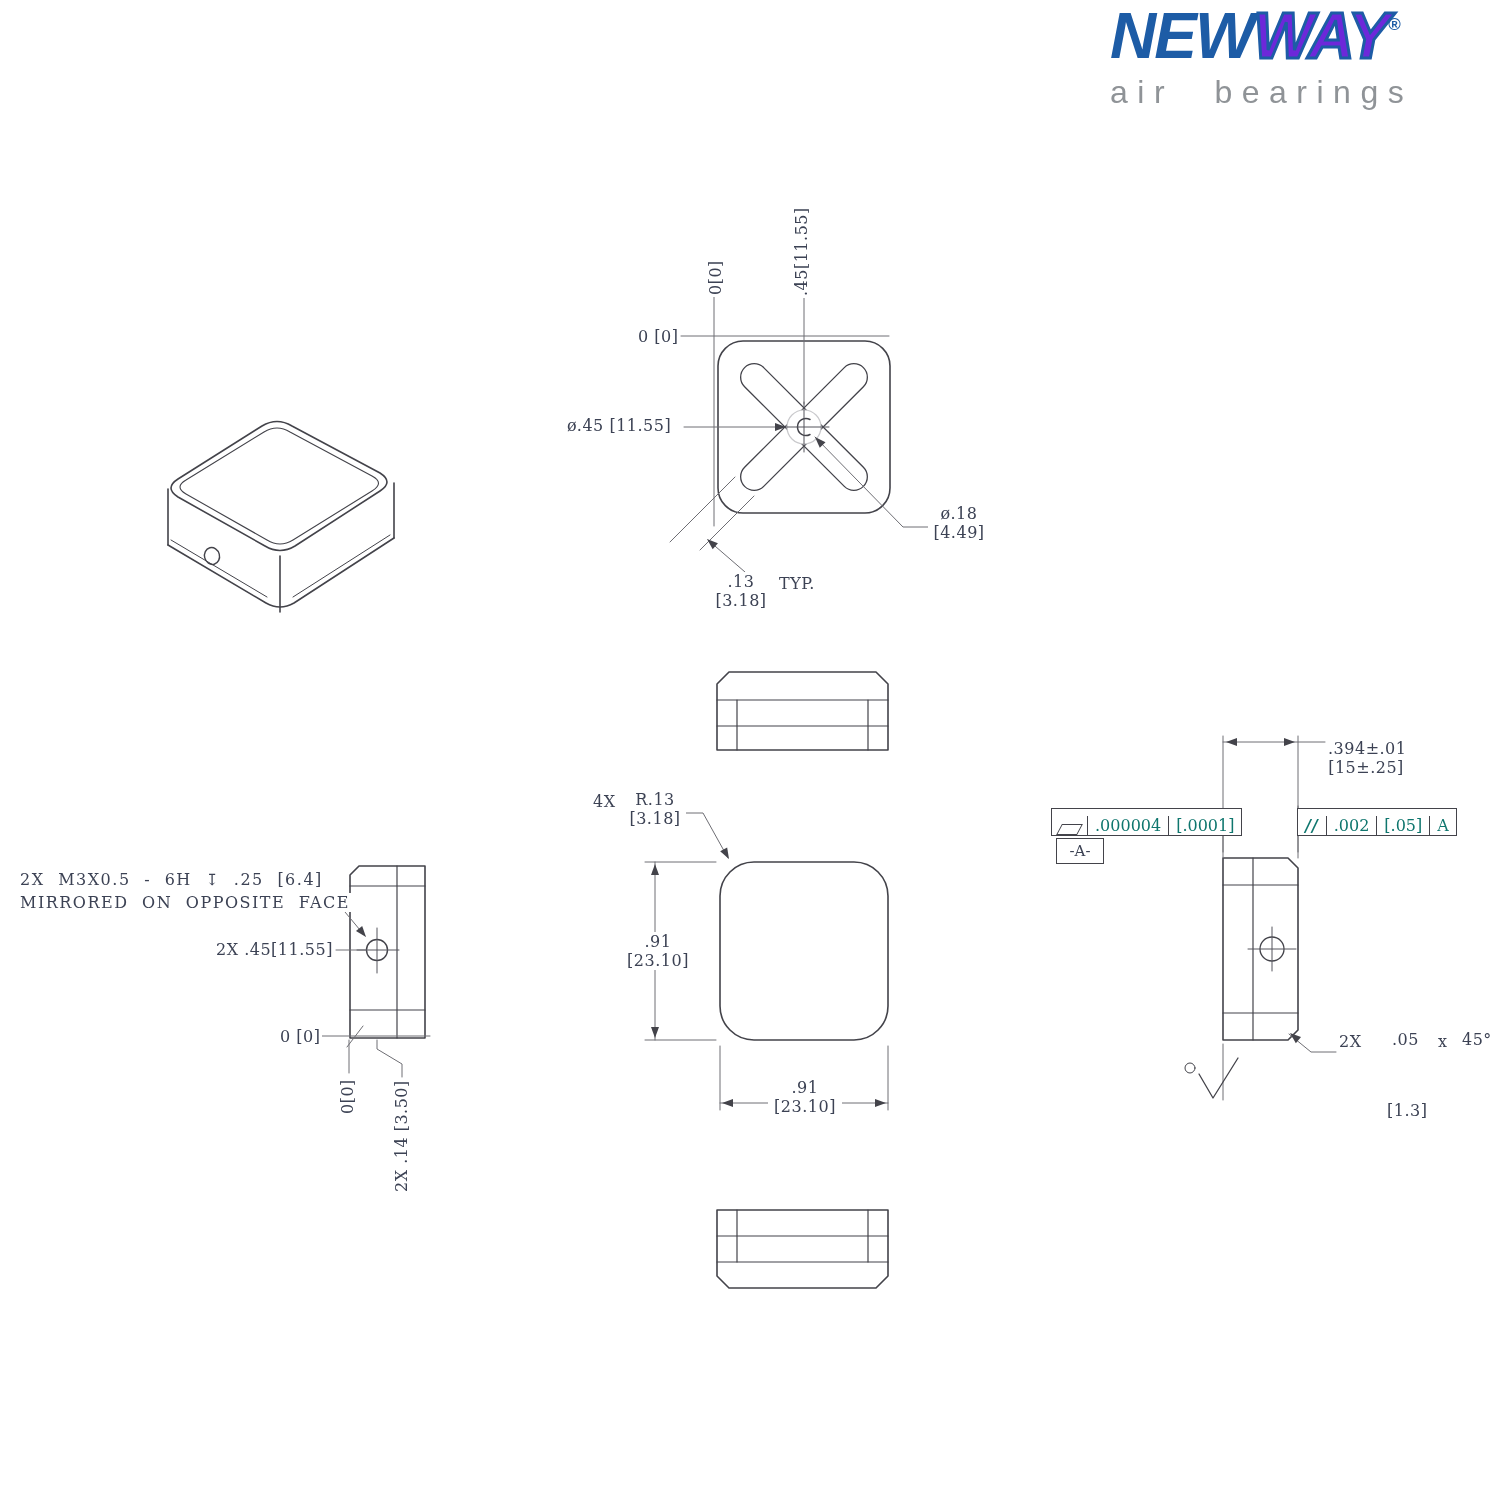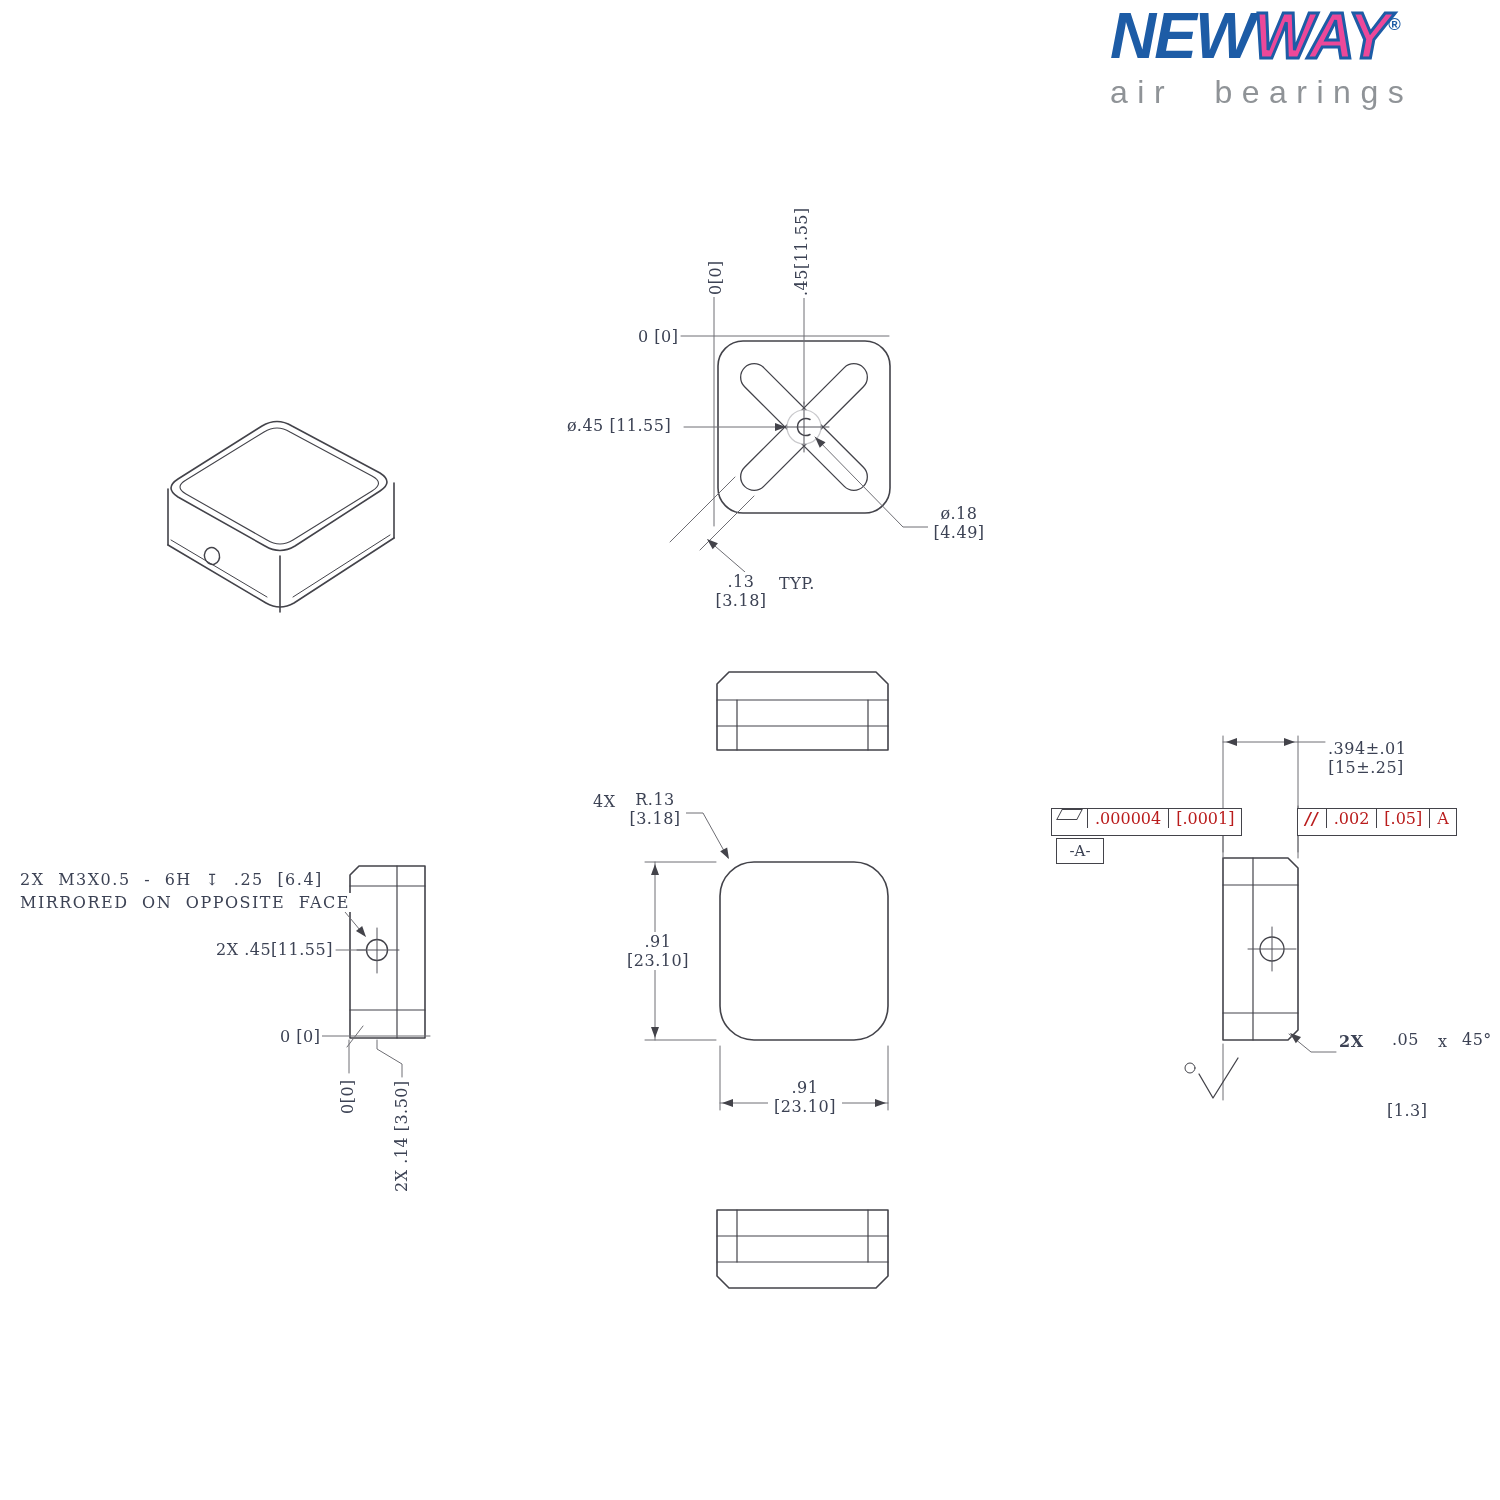--- a/index.html
+++ b/index.html
@@ -5,33 +5,33 @@
   html,body{margin:0;padding:0;background:#fff;}
   #page{position:relative;width:1500px;height:1500px;background:#fff;overflow:hidden;
         font-family:"DejaVu Serif","DejaVu Sans",serif;}
   #drawing{position:absolute;left:0;top:0;z-index:1;}
   .lbl{position:absolute;z-index:2;font-size:16px;color:#3c4254;background:#fff;
        white-space:nowrap;line-height:1.2;padding:0 2px;letter-spacing:.5px;}
   .stack{text-align:center;}
   .vlbl{transform:rotate(-90deg);transform-origin:0 0;}
   .note{letter-spacing:1.5px;word-spacing:7px;}
   
-  .fcf{position:absolute;z-index:2;display:flex;align-items:flex-start;height:26px;
-       border:1.6px solid #43434a;background:#fff;color:#b91c1c;font-size:16px;}
+  .fcf{position:absolute;z-index:2;display:flex;align-items:flex-end;height:26px;
+       border:1.6px solid #43434a;background:#fff;color:#0f766e;font-size:16px;}
   .fcf .cell{display:flex;align-items:center;justify-content:center;padding:0 7px;
              border-left:1.6px solid #43434a;}
   .fcf .cell:first-child{border-left:none;}
   .flat-shape{width:19px;height:9px;border:1.7px solid #43434a;transform:skewX(-28deg);}
   .par-sym{font-style:italic;font-weight:bold;letter-spacing:1px;}
   .datum{position:absolute;z-index:2;border:1.8px solid #43434a;background:#fff;color:#3c4254;
          font-size:15px;display:flex;align-items:center;justify-content:center;}
   
   .logo{position:absolute;z-index:2;font-family:"Liberation Sans","DejaVu Sans",sans-serif;}
   .brand{font-style:italic;font-weight:800;font-size:64px;letter-spacing:-2px;color:#1d5ca6;line-height:1;}
-  .brand .way{color:#ec4899;-webkit-text-stroke:3px #1d5ca6;}
+  .brand .way{color:#6d28d9;-webkit-text-stroke:3px #1d5ca6;}
   .brand sup{font-size:17px;-webkit-text-stroke:0;color:#1d5ca6;font-style:normal;vertical-align:28px;letter-spacing:0;}
   .tagline{font-size:32px;color:#8f9397;letter-spacing:9.5px;word-spacing:22px;margin-top:6px;font-style:normal;}
 </style>
 </head>
 <body>
 
 <div id="page">
 
 <svg id="drawing" width="1500" height="1500" viewBox="0 0 1500 1500">
   <defs></defs>
@@ -215,19 +215,19 @@
 </div>
 <div class="datum" style="left:1056px;top:838px;width:46px;height:24px;">-A-</div>
 
 <div class="fcf" style="left:1297px;top:808px;">
   <div class="cell par-sym">//</div>
   <div class="cell">.002</div>
   <div class="cell">[.05]</div>
   <div class="cell">A</div>
 </div>
 
-<div class="lbl" style="left:1337px;top:1032px;font-weight:bold;">2X</div>
+<div class="lbl" style="left:1337px;top:1032px;">2X</div>
 <div class="lbl" style="left:1390px;top:1030px;">.05</div>
 <div class="lbl" style="left:1436px;top:1032px;">x</div>
 <div class="lbl" style="left:1460px;top:1030px;">45°</div>
 <div class="lbl" style="left:1385px;top:1053px;margin-top:48px;">[1.3]</div>
 
 </div>
 
 </body></html>

